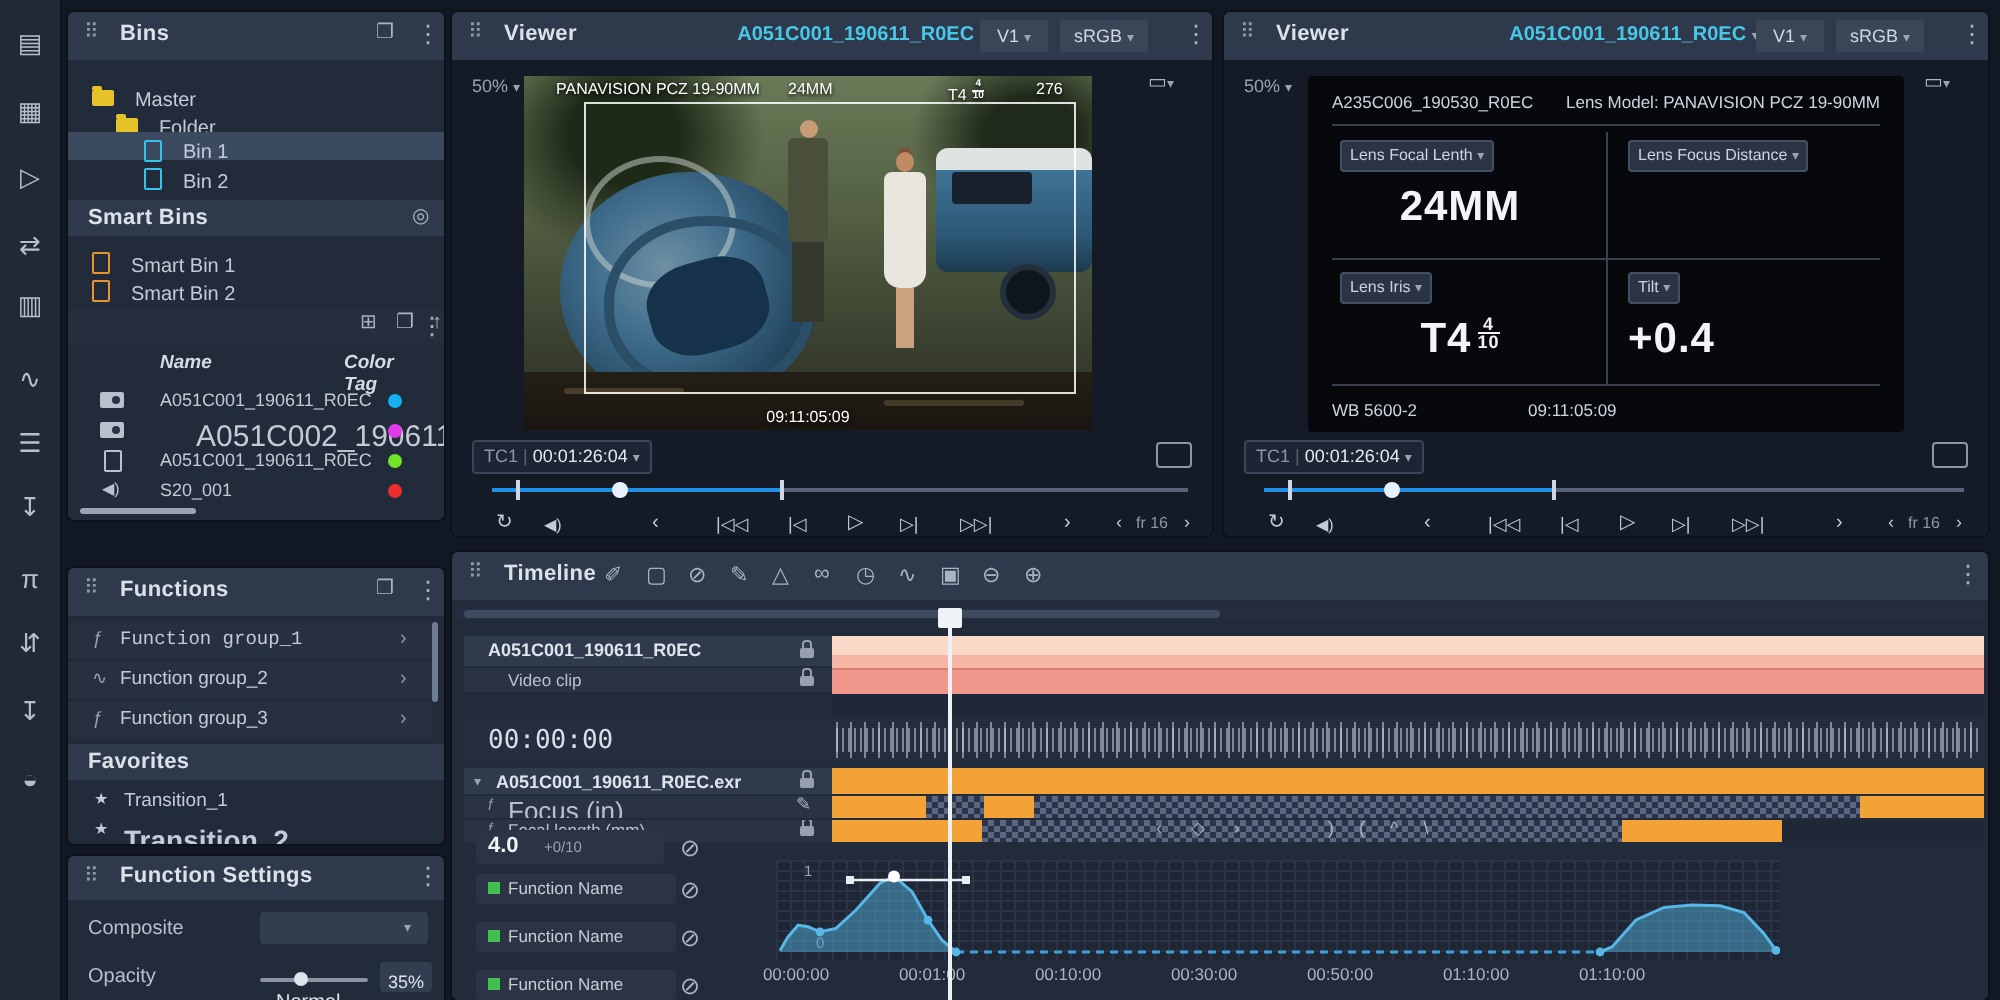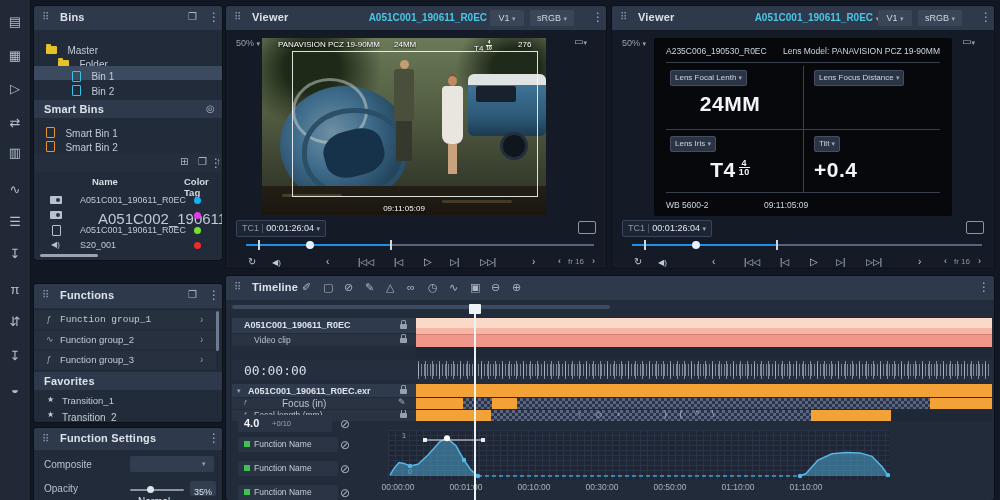--- a/index.html
+++ b/index.html
@@ -115,21 +115,21 @@
       <span class="i-doc or"></span>
       <span class="row-label" style="margin-left:6px;">Smart Bin 2</span></div>
 
     <div class="p" style="left:0;top:148px;width:188px;height:18px;background:#28324374;">
       <span class="hicon" style="left:146px;top:2px;">⊞</span>
       <span class="hicon" style="left:164px;top:2px;">❐</span>
       <span class="hicon" style="left:182px;top:2px;left:182px;">↑</span>
     </div>
     <span class="kebab" style="left:176px;top:150px;position:absolute;">⋮</span>
 
-    <div class="p" style="left:12px;top:170px;width:154px;height:15px;">
+    <div class="p" style="left:0;top:170px;width:154px;height:15px;font-style:italic;">
       <span class="p" style="left:46px;font-size:9.5px;font-weight:bold;color:#d6dbe4;">Name</span>
       <span class="p" style="left:138px;font-size:9.5px;font-weight:bold;color:#d6dbe4;">Color Tag</span>
     </div>
 
     <div class="p" style="left:0;top:187px;width:188px;height:15px;">
       <span class="i-cam" style="position:absolute;left:16px;top:3px;"></span>
       <span class="p" style="left:46px;top:2px;font-size:9px;color:#c3cad6;">A051C001_190611_R0EC</span>
       <span class="dot" style="position:absolute;left:160px;top:4px;background:#14b1f1;"></span>
       </div>
     <div class="p" style="left:0;top:202px;width:188px;height:15px;">
@@ -175,21 +175,21 @@
     <div class="p" style="left:182px;top:27px;width:3px;height:40px;background:#6f7b90;border-radius:2px;"></div>
     <div class="subbar" style="top:88px;">
       <span class="ptitle" style="left:10px;top:3px;">Favorites</span>
       </div>
     <div class="p" style="left:0;top:110px;width:188px;height:15px;">
       <span class="p" style="left:13px;top:1px;font-size:8px;color:#c3cbd8;">★</span>
       <span class="p" style="left:28px;top:1px;font-size:9.5px;color:#c3cbd8;">Transition_1</span>
       </div>
     <div class="p" style="left:0;top:125px;width:188px;height:15px;">
       <span class="p" style="left:13px;top:1px;font-size:8px;color:#c3cbd8;">★</span>
-      <span class="p" style="left:28px;top:3px;font-size:10px;color:#c3cbd8;">Transition_2</span>
+      <span class="p" style="left:28px;top:3px;font-size:14px;color:#c3cbd8;font-weight:bold;">Transition_2</span>
       </div>
   </div>
 
   <div class="panel" style="left:34px;top:428px;width:188px;height:80px;">
     <div class="phead" style="height:22px;">
       <span class="handle">⠿</span>
       <span class="ptitle" style="left:26px;top:4px;">Function Settings</span>
       <span class="kebab" style="left:174px;top:3px;">⋮</span>
     </div>
     <span class="p" style="left:10px;top:31px;font-size:10px;color:#b9c1ce;">Composite</span>
@@ -366,21 +366,21 @@
     <div class="lcell" style="top:84px;height:20px;background:#242e3f;">
       <span class="p" style="left:12px;top:3px;font-size:13px;color:#d9dee8;font-family:'DejaVu Sans Mono',monospace;">00:00:00</span>
       </div>
     <div class="lcell" style="top:108px;height:13px;">
       <span class="caret p" style="left:5px;top:3px;">▾</span>
       <span class="p" style="left:16px;top:2px;font-size:9px;font-weight:bold;color:#dfe3ec;">A051C001_190611_R0EC.exr</span>
       <span class="i-lock" style="position:absolute;left:168px;top:5px;"></span>
       </div>
     <div class="lcell sub" style="top:122px;height:11px;">
       <span class="p" style="left:12px;top:0;font-size:8px;font-style:italic;color:#8d96a6;">f</span>
-      <span class="p" style="left:22px;top:0;font-size:10px;color:#b9c1ce;margin-left:28px;">Focus (in)</span>
+      <span class="p" style="left:22px;top:0;font-size:13px;color:#b9c1ce;">Focus (in)</span>
       <span class="p" style="left:166px;top:-1px;font-size:9px;color:#aab3c2;">✎</span>
       </div>
     <div class="lcell sub" style="top:134px;height:11px;">
       <span class="p" style="left:12px;top:0;font-size:8px;font-style:italic;color:#8d96a6;">f</span>
       <span class="p" style="left:22px;top:0;font-size:8.5px;color:#b9c1ce;">Focal length (mm)</span>
       <span class="i-lock" style="position:absolute;left:168px;top:3px;"></span>
       </div>
 
     <div class="p" style="left:12px;top:139px;width:94px;height:17px;background:#2b3445;border-radius:2px;">
       <span style="position:absolute;left:6px;top:2px;font-size:11px;font-weight:bold;color:#f2f4f8;">4.0</span>

